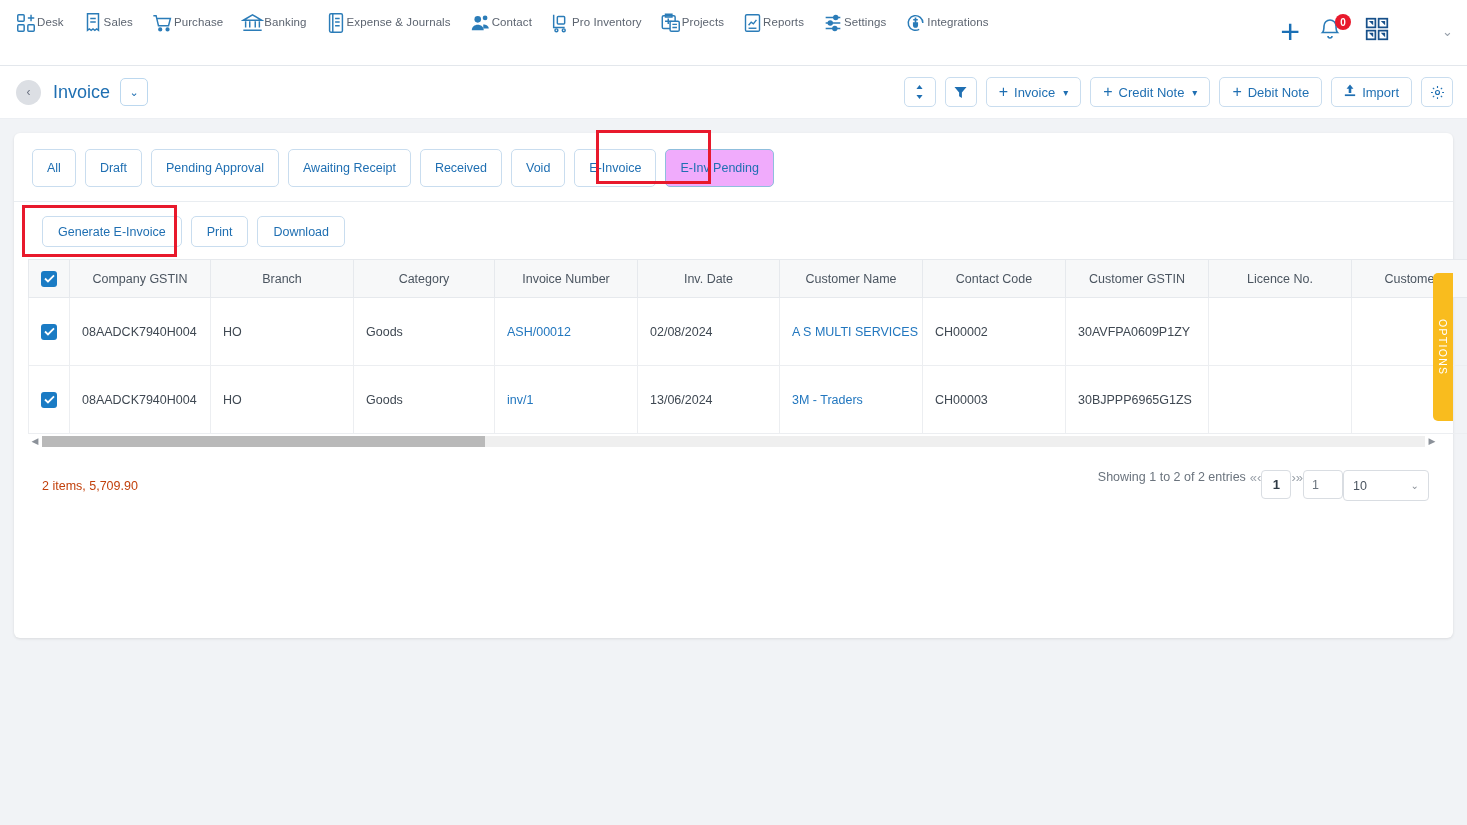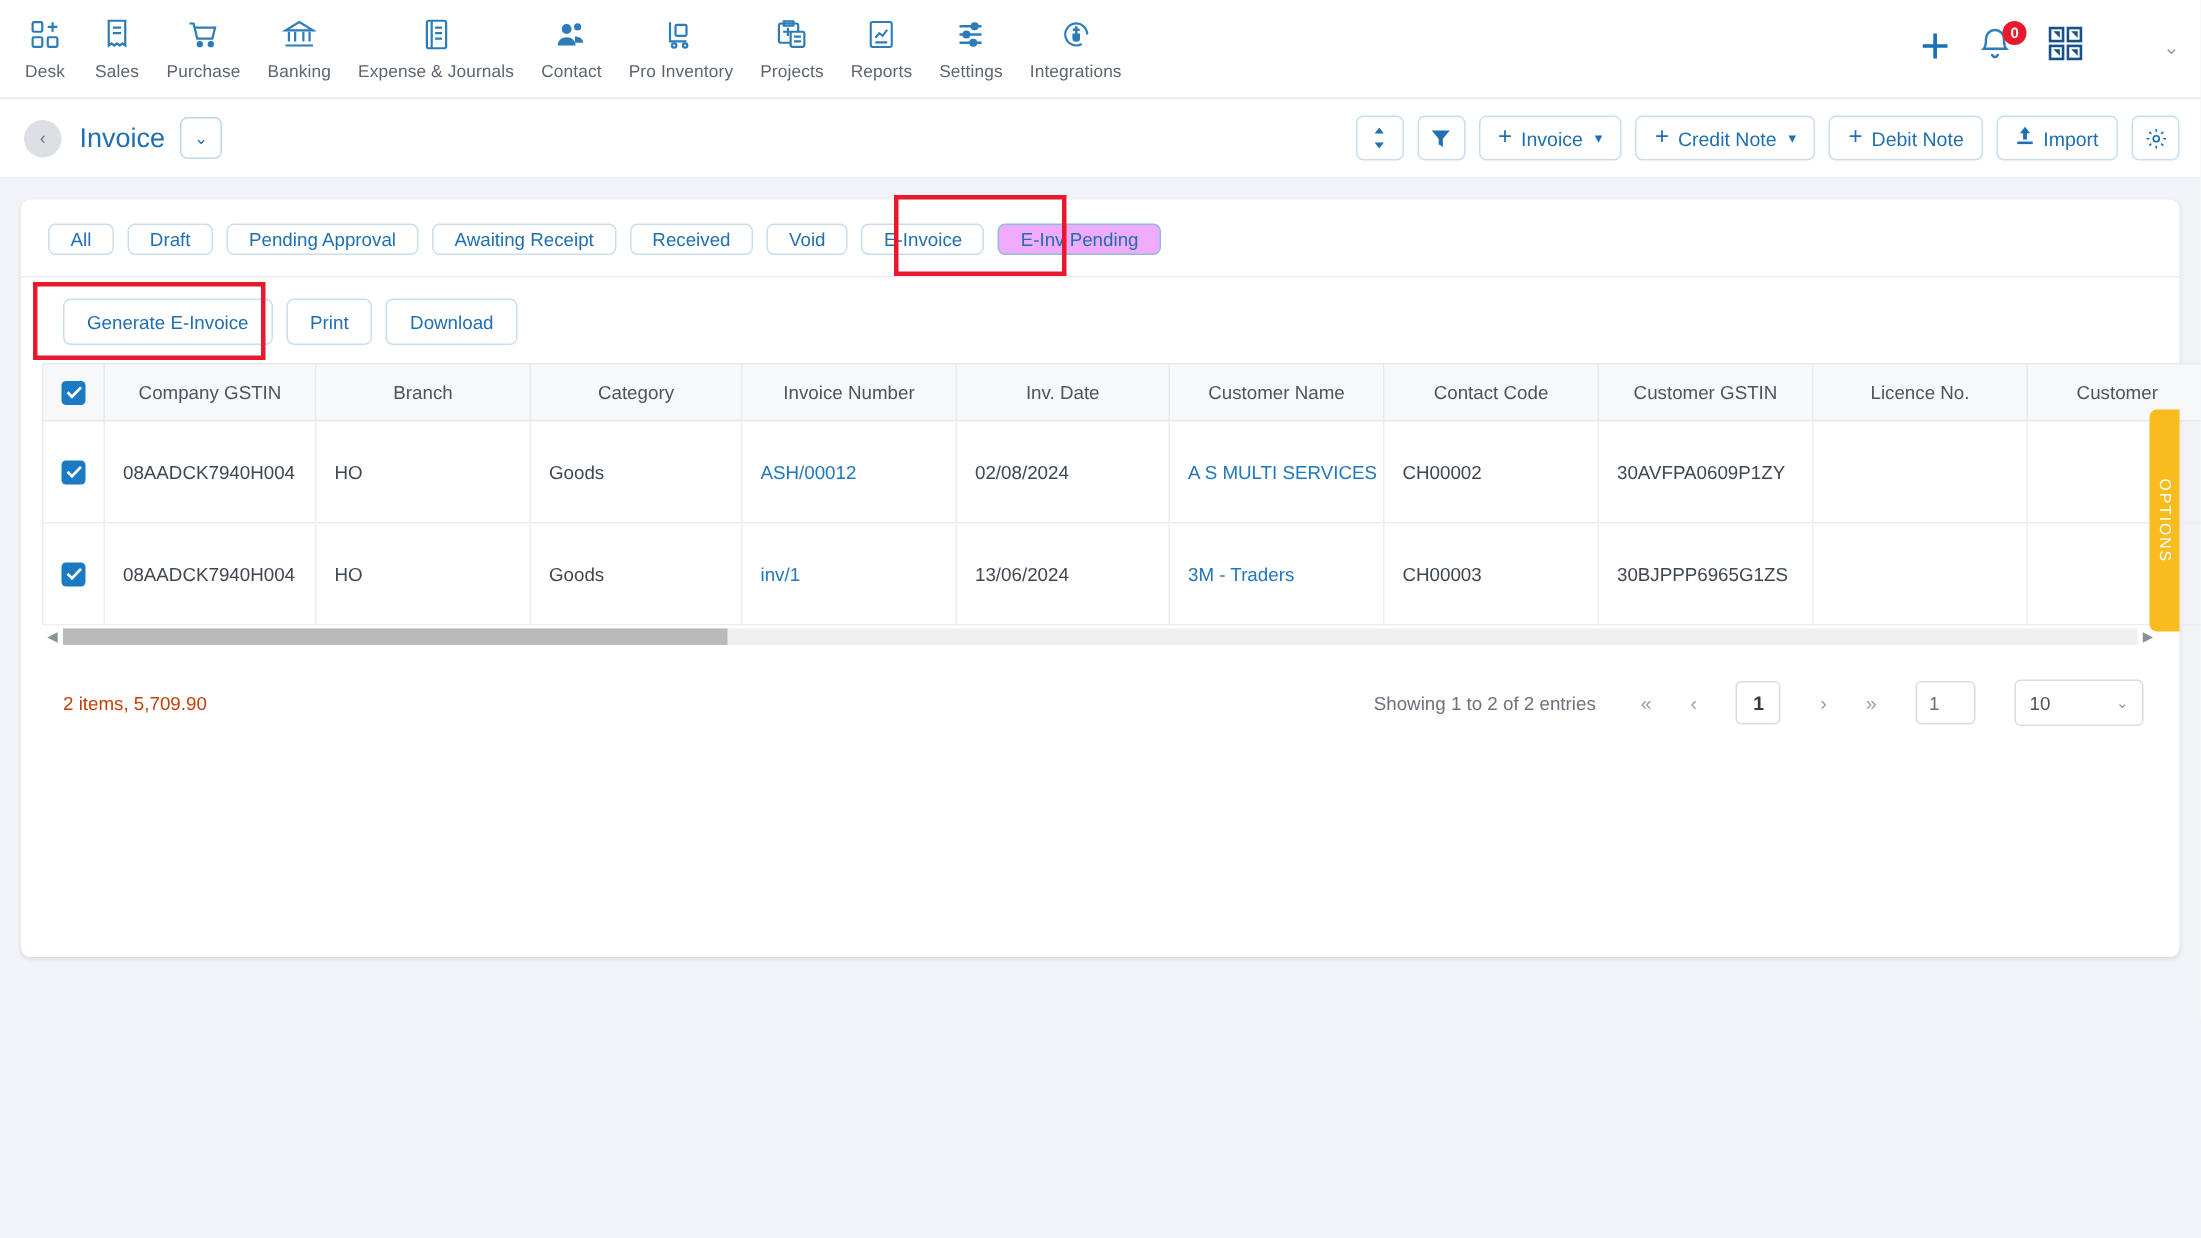--- a/index.html
+++ b/index.html
@@ -15,21 +15,21 @@
     height: 66px;
     background: #ffffff;
     display: flex;
     align-items: flex-start;
     padding: 8px 0 0 0;
     position: relative;
     border-bottom: 1px solid #e3e7ec;
   }
   .nav-items { display: flex; align-items: flex-start; padding-left: 6px; }
   .nav-item {
-    display: flex; flex-direction: column; align-items: center;
+    display: flex; flex-direction: row; 
     padding: 2px 9px 0 9px;
     cursor: pointer;
     min-width: 48px;
   }
   .nav-item .ic { height: 26px; display: flex; align-items: center; justify-content: center; }
   .nav-item .lbl {
     font-size: 11.5px; color: #5c6470; margin-top: 6px; white-space: nowrap;
     letter-spacing: .1px;
   }
   .nav-right {
@@ -100,21 +100,21 @@
 
   
   .tabrow {
     display: flex; align-items: center; gap: 9px;
     padding: 16px 0 14px 18px;
     border-bottom: 1px solid #e9edf1;
     position: relative;
   }
   .tab {
     border: 1px solid #c9ddef; border-radius: 5px; background: #fff;
-    height: 21px; padding: 0 14px;
+    height: 38px; padding: 0 14px;
     display: flex; align-items: center; justify-content: center;
     font-size: 12.5px; color: #1f6fb2; cursor: pointer; white-space: nowrap;
   }
   .tab.active { background: #f0abfc; border-color: #8fbedd; }
   .hl-tab {
     position: absolute; left: 582px; top: -3px;
     width: 115px; height: 54px;
     border: 3px solid #e8192c; pointer-events: none;
   }
 
@@ -180,21 +180,21 @@
     background: #b9b9b9; cursor: pointer;
   }
 
   
   .tfoot {
     display: flex; align-items: center; justify-content: space-between;
     padding: 22px 24px 0 28px;
     position: relative;
   }
   .items-count { font-size: 12.5px; color: #c2410c; }
-  .pager { display: flex; align-items: center; gap: 26px; }
+  .pager { display: flex; gap: 0; }
   .showing { font-size: 12.5px; color: #6a737d; margin-right: 4px; }
   .pg-arrow { color: #9aa1a9; font-size: 13px; cursor: pointer; user-select: none; }
   .pg-num {
     width: 30px; height: 29px; border: 1px solid #d9dde2; border-radius: 4px;
     display: flex; align-items: center; justify-content: center;
     font-size: 13px; color: #2f3a45; background: #fff; font-weight: 600; cursor: pointer;
   }
   .pg-input {
     width: 40px; height: 29px; border: 1px solid #d9dde2; border-radius: 4px;
     font-size: 12.5px; color: #6a737d; background: #fff;

